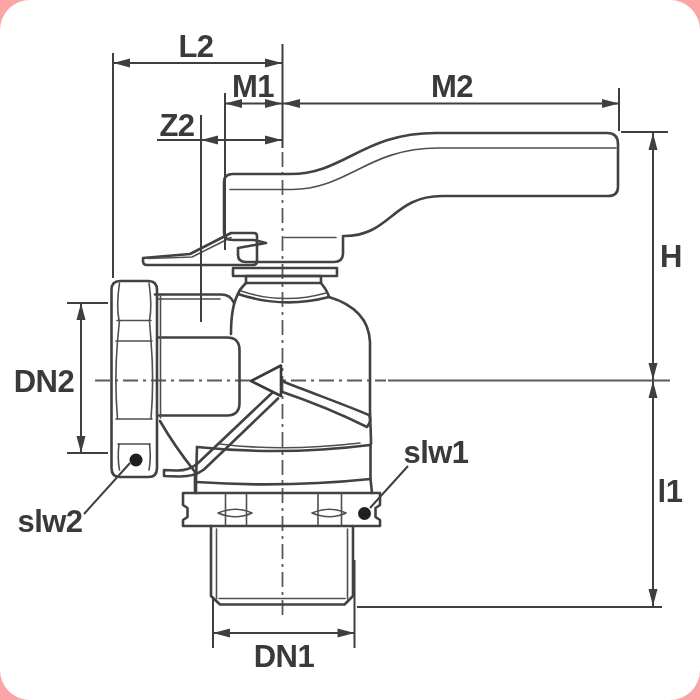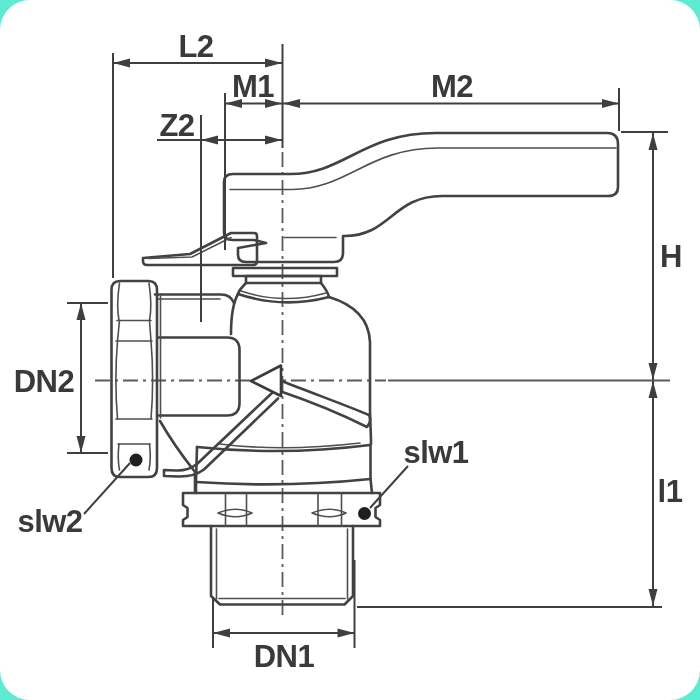--- a/index.html
+++ b/index.html
@@ -1,16 +1,16 @@
 <!DOCTYPE html>
 <html><head>
 <meta charset="utf-8">
 <style>
   html,body{margin:0;padding:0;background:#000;}
-  .stage{position:relative;width:700px;height:700px;background:#5eead4;overflow:hidden;
+  .stage{position:relative;width:700px;height:700px;background:#fca5a5;overflow:hidden;
          font-family:"Liberation Sans", sans-serif;}
   .paper{position:absolute;inset:0;background:#fff;border-radius:30px;}
   svg{position:absolute;left:0;top:0;}
   .dl{stroke:#3f3f3f;stroke-width:2;fill:none;}
   .ah{fill:#3f3f3f;stroke:none;}
   .ol{stroke:#424242;stroke-width:2.6;fill:none;stroke-linejoin:round;stroke-linecap:round;}
   .tl{stroke:#4f4f4f;stroke-width:1.6;fill:none;stroke-linejoin:round;stroke-linecap:round;}
   .cl{stroke:#5a5a5a;stroke-width:1.8;fill:none;}
   .lbl{font:700 31px "Liberation Sans", sans-serif;fill:#3a3a3a;letter-spacing:-0.5px;
        text-anchor:middle;}

